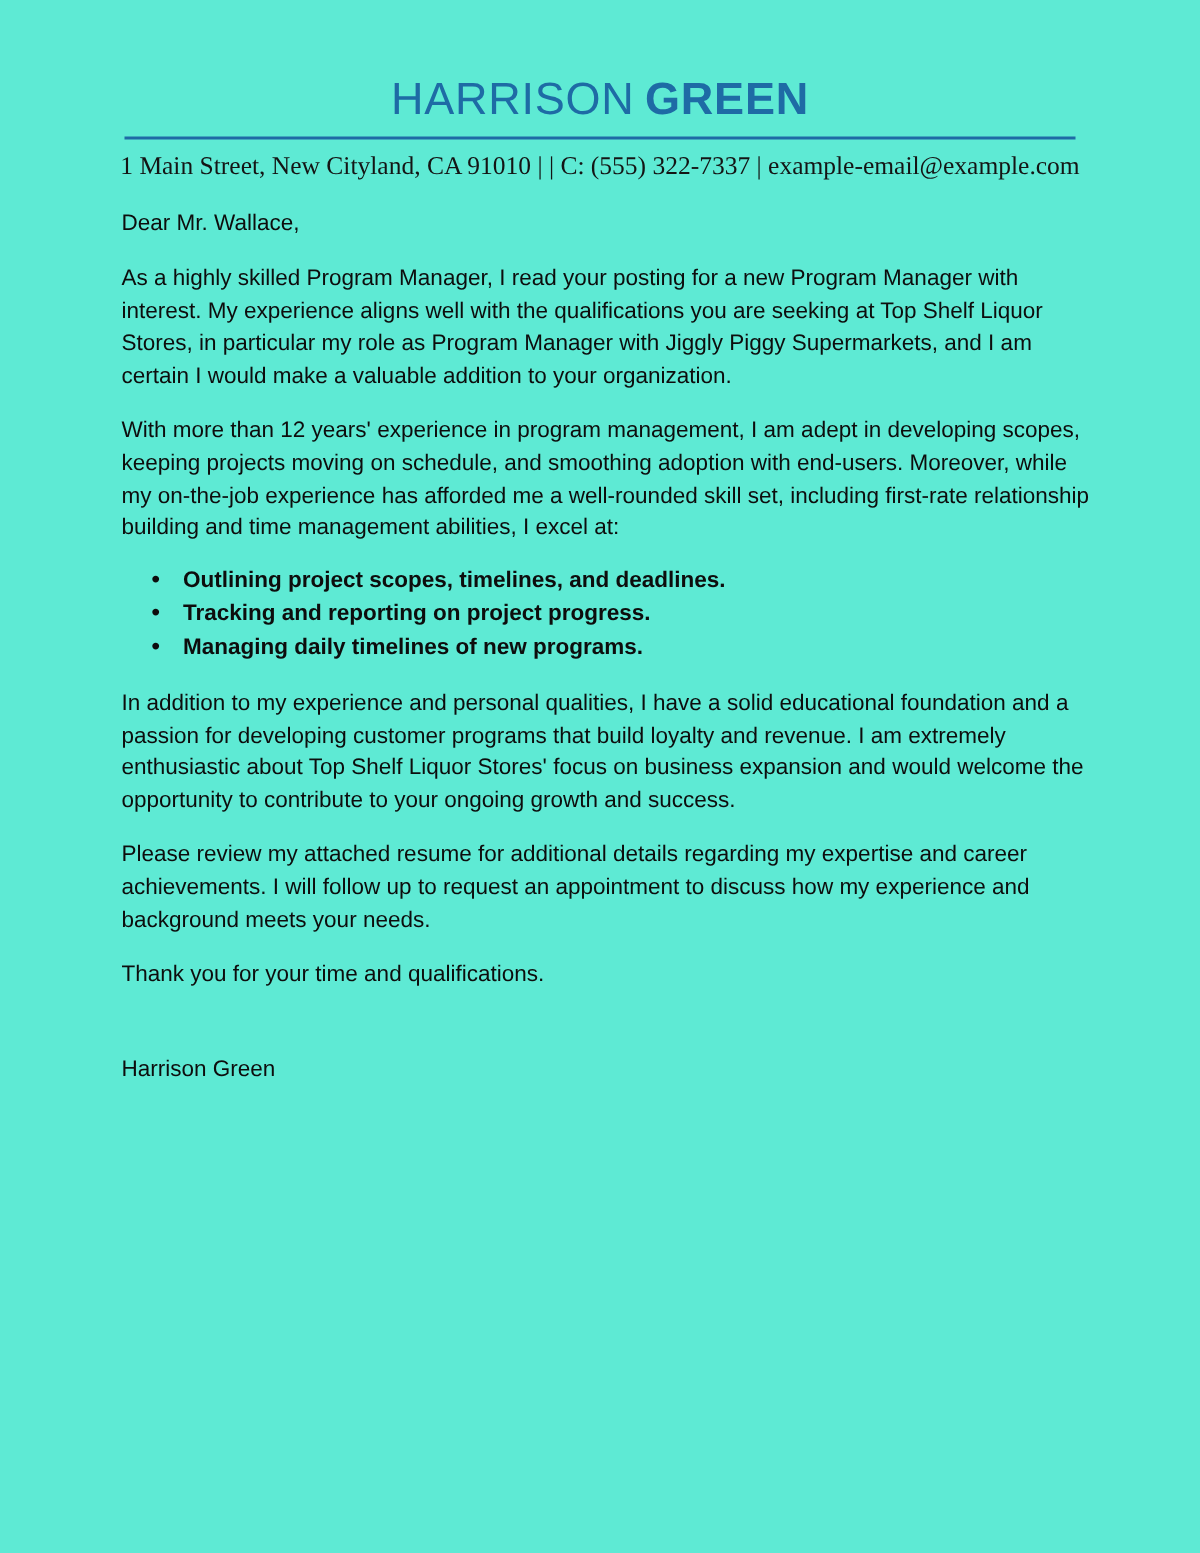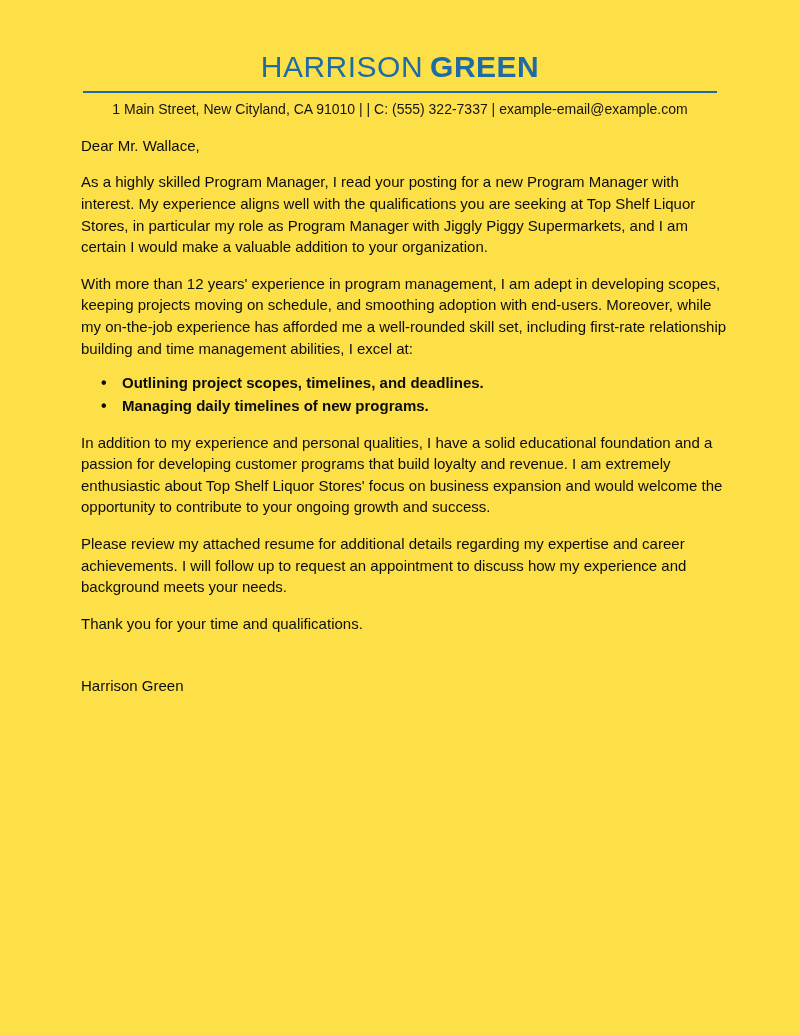--- a/index.html
+++ b/index.html
@@ -4,21 +4,21 @@
 <style>
   html, body {
     margin: 0;
     padding: 0;
     background: #ffffff;
   }
   .page {
     position: relative;
     width: 800px;
     height: 1035px;
-    background: #fde047;
+    background: #5eead4;
     font-family: "Liberation Sans", sans-serif;
     color: #0d0d0d;
     box-sizing: border-box;
     overflow: hidden;
   }
   .header {
     padding-top: 52px;
     text-align: center;
   }
   .name {
@@ -34,23 +34,24 @@
     margin-left: 7px;
   }
   .rule {
     margin: 9px 83px 0 83px;
     border: 0;
     border-top: 2px solid #1e6ba5;
     height: 0;
   }
   .contact {
     margin-top: 8px;
-    font-size: 14px;
+    font-size: 17px;
     line-height: 1.2;
     color: #141414;
+    font-family: Liberation Serif, serif;
   }
   .letter-body {
     padding: 17px 68px 0 81px;
     font-size: 15px;
     line-height: 1.44;
   }
   .letter-body p {
     margin: 0 0 15px 0;
   }
   ul.skills {
@@ -93,20 +94,21 @@
 
   <main class="letter-body">
     <p>Dear Mr. Wallace,</p>
 
     <p>As a highly skilled Program Manager, I read your posting for a new Program Manager with interest. My experience aligns well with the qualifications you are seeking at Top Shelf Liquor Stores, in particular my role as Program Manager with Jiggly Piggy Supermarkets, and I am certain I would make a valuable addition to your organization.</p>
 
     <p>With more than 12 years' experience in program management, I am adept in developing scopes, keeping projects moving on schedule, and smoothing adoption with end-users. Moreover, while my on-the-job experience has afforded me a well-rounded skill set, including first-rate relationship building and time management abilities, I excel at:</p>
 
     <ul class="skills">
       <li>Outlining project scopes, timelines, and deadlines.</li>
+      <li>Tracking and reporting on project progress.</li>
       <li>Managing daily timelines of new programs.</li>
     </ul>
 
     <p>In addition to my experience and personal qualities, I have a solid educational foundation and a passion for developing customer programs that build loyalty and revenue. I am extremely enthusiastic about Top Shelf Liquor Stores' focus on business expansion and would welcome the opportunity to contribute to your ongoing growth and success.</p>
 
     <p>Please review my attached resume for additional details regarding my expertise and career achievements. I will follow up to request an appointment to discuss how my experience and background meets your needs.</p>
 
     <p>Thank you for your time and qualifications.</p>
 
 

